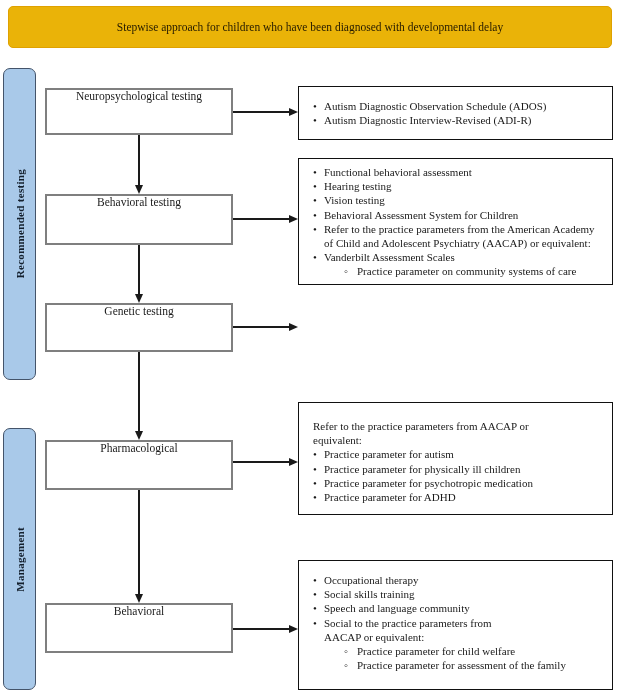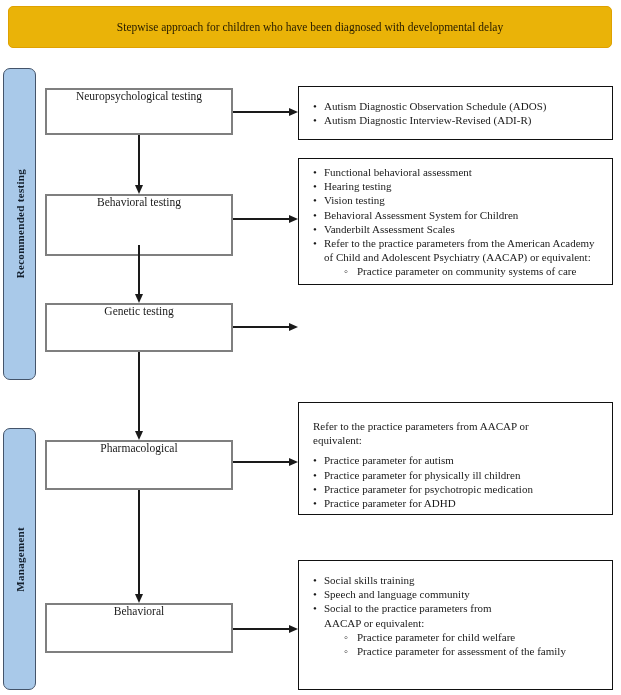--- a/index.html
+++ b/index.html
@@ -56,21 +56,21 @@
     font-size: 11.5px;
   }
   .rbox {
     position: absolute;
     left: 298px; width: 315px;
     background: #fff;
     border: 1.5px solid #111111;
     font-size: 11px;
     padding-left: 14px; padding-right: 8px;
   }
-  .rbox .intro { line-height: 14.2px; white-space: pre-line; margin-bottom: 6px; }
+  .rbox .intro { line-height: 14.2px; white-space: pre-line; }
   .bullets { list-style: none; }
   .bullets li {
     position: relative;
     padding-left: 11px;
     line-height: 14.2px;
     white-space: pre-line;
   }
   .bullets li::before { content: "\2022"; position: absolute; left: 0; top: 0; }
   .bullets li.sub { padding-left: 44px; }
   .bullets li.sub::before { content: "\25E6"; left: 31px; }
@@ -112,33 +112,33 @@
   </div>
   <div class="harrow" style="left:233px;top:111px;width:56px"></div>
   <div class="rbox" style="top:86px;height:54px;padding-top:12px">
     <ul class="bullets">
       <li>Autism Diagnostic Observation Schedule (ADOS)</li>
       <li>Autism Diagnostic Interview-Revised (ADI-R)</li>
     </ul>
   </div>
   <div class="varrow" style="left:138px;top:135px;height:50px"></div>
 
-  <div class="lbox" style="top:194px;height:62px">
+  <div class="lbox" style="top:194px;height:51px">
     <span>Behavioral testing</span>
   </div>
   <div class="harrow" style="left:233px;top:218px;width:56px"></div>
   <div class="rbox" style="top:158px;height:127px;padding-top:6px">
     <ul class="bullets">
       <li>Functional behavioral assessment</li>
       <li>Hearing testing</li>
       <li>Vision testing</li>
       <li>Behavioral Assessment System for Children</li>
-      <li>Vanderbilt Assessment Scales</li>
       <li>Refer to the practice parameters from the American Academy
 of Child and Adolescent Psychiatry (AACAP) or equivalent:</li>
+      <li>Vanderbilt Assessment Scales</li>
       <li class="sub">Practice parameter on community systems of care</li>
     </ul>
   </div>
   <div class="varrow" style="left:138px;top:245px;height:49px"></div>
 
   <div class="lbox" style="top:303px;height:49px">
     <span>Genetic testing</span>
   </div>
   <div class="harrow" style="left:233px;top:326px;width:56px"></div>
   <div class="varrow" style="left:138px;top:352px;height:79px"></div>
@@ -158,20 +158,21 @@
     </ul>
   </div>
   <div class="varrow" style="left:138px;top:490px;height:104px"></div>
 
   <div class="lbox" style="top:603px;height:50px">
     <span>Behavioral</span>
   </div>
   <div class="harrow" style="left:233px;top:628px;width:56px"></div>
   <div class="rbox" style="top:560px;height:130px;padding-top:12px">
     <ul class="bullets">
+      <li>Occupational therapy</li>
       <li>Social skills training</li>
       <li>Speech and language community</li>
       <li>Social to the practice parameters from
 AACAP or equivalent:</li>
       <li class="sub">Practice parameter for child welfare</li>
       <li class="sub">Practice parameter for assessment of the family</li>
     </ul>
   </div>
 
 </div>

